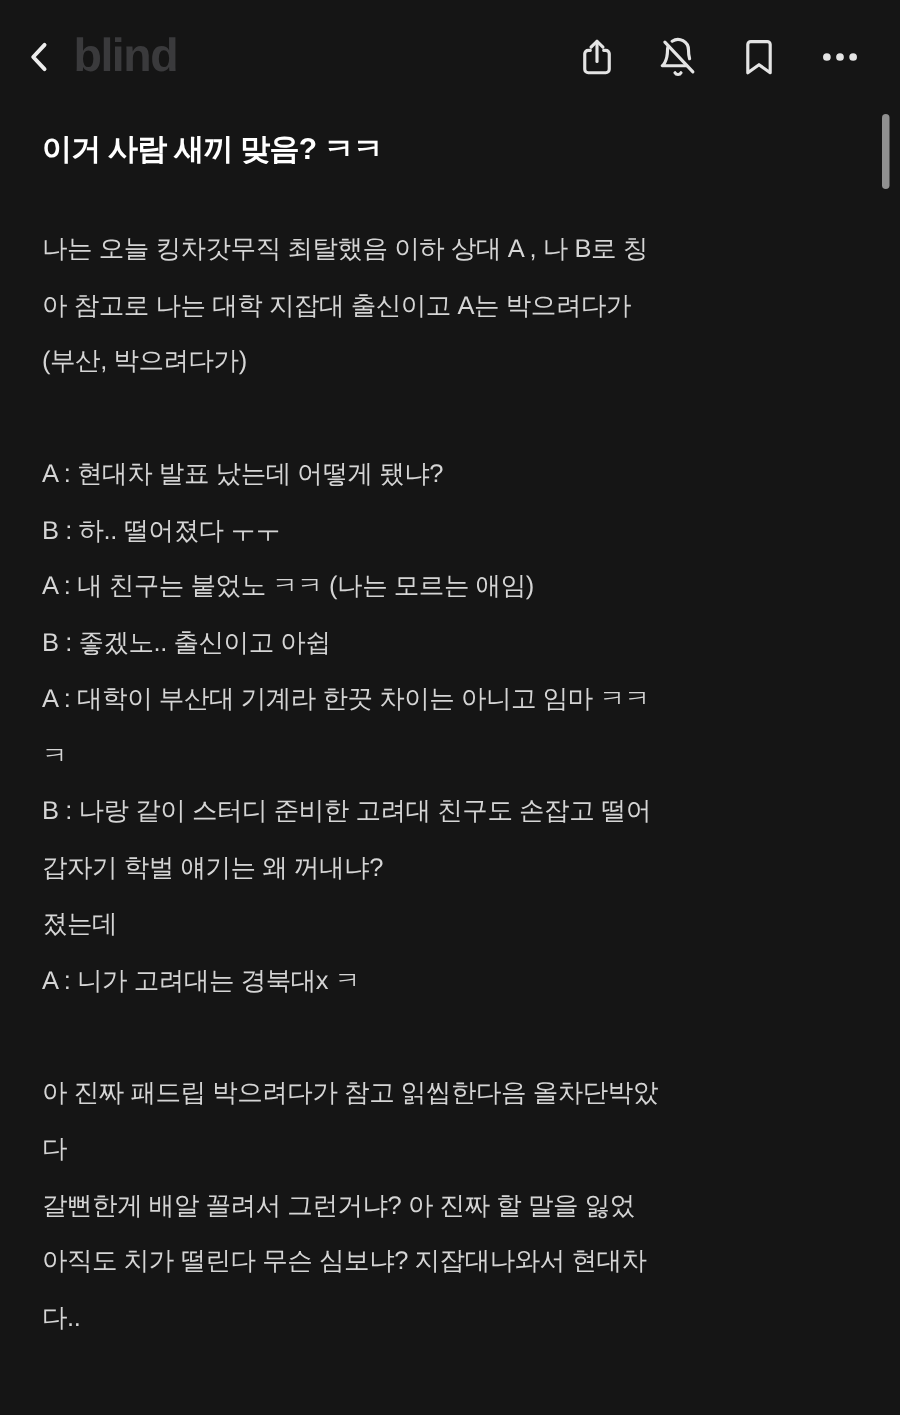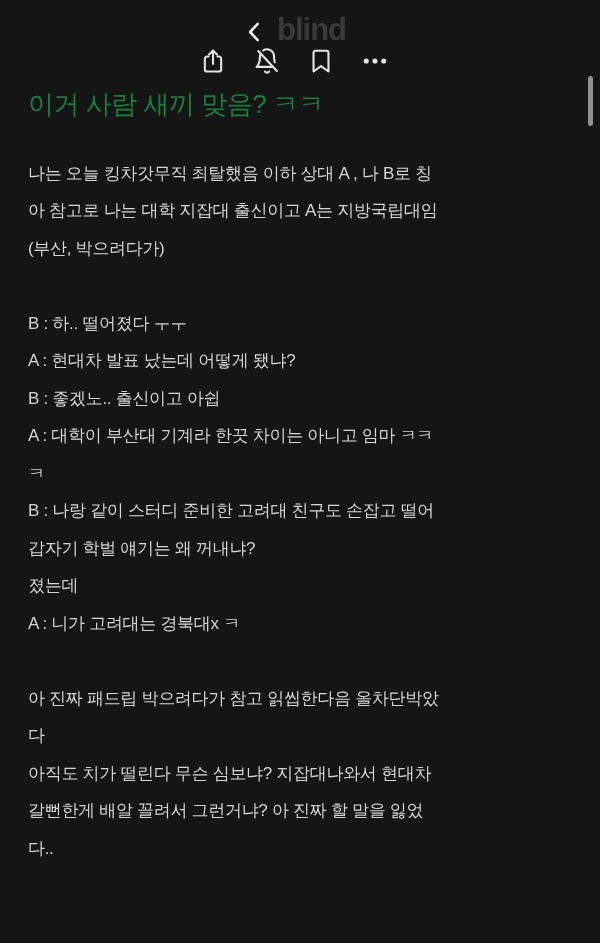--- a/index.html
+++ b/index.html
@@ -9,42 +9,41 @@
     font-family:"Liberation Sans", sans-serif;
     overflow:hidden;
     position:relative;
     color:#d5d5d5;
   }
   
   .header {
     display:flex; align-items:center; justify-content:space-between;
     padding:16px 26px 0 14px;
     height:44px;
-    flex-direction:column;
   }
   .header-left { display:flex; align-items:center; gap:9px; }
   .back-btn { display:flex; align-items:center; color:#ededed; cursor:pointer; }
   .back-btn svg { width:26px; height:26px; }
   .logo {
     font-size:31px; font-weight:800; color:#3a3a3c;
     letter-spacing:-1px; line-height:1; position:relative; top:-2px;
   }
   .header-right { display:flex; align-items:center; gap:26px; }
   .icon-btn { display:flex; align-items:center; color:#e4e4e4; cursor:pointer; }
   .icon-btn svg { width:28px; height:28px; }
   
   .scrollbar-thumb {
     position:absolute; top:76px; right:7px;
     width:5px; height:50px; border-radius:3px;
     background:#909090;
   }
   
   .post-title {
     margin:28px 28px 0 28px;
-    font-size:26px; font-weight:400; color:#15803d;
+    font-size:20px; font-weight:700; color:#ffffff;
     letter-spacing:-0.5px;
     line-height:1.25;
   }
   .post-body { margin:34px 0 0 28px; padding-right:20px; }
   .body-line {
     height:37.5px; line-height:37.5px;
     font-size:17px; color:#d5d5d5;
     letter-spacing:-0.3px;
     white-space:nowrap;
   }
@@ -102,31 +101,32 @@
     </span>
   </div>
 </div>
 
 <div class="scrollbar-thumb"></div>
 
 <div class="post-title">이거 사람 새끼 맞음? ㅋㅋ</div>
 
 <div class="post-body">
   <div class="body-line">나는 오늘 킹차갓무직 최탈했음 이하 상대 A , 나 B로 칭</div>
-  <div class="body-line">아 참고로 나는 대학 지잡대 출신이고 A는 지방국립대임</div>
+  <div class="body-line">아 참고로 나는 대학 지잡대 출신이고 A는 박으려다가</div>
   <div class="body-line">(부산, 박으려다가)</div>
   <div class="body-line"></div>
+  <div class="body-line">A : 현대차 발표 났는데 어떻게 됐냐?</div>
   <div class="body-line">B : 하.. 떨어졌다 ㅜㅜ</div>
-  <div class="body-line">A : 현대차 발표 났는데 어떻게 됐냐?</div>
+  <div class="body-line">A : 내 친구는 붙었노 ㅋㅋ (나는 모르는 애임)</div>
   <div class="body-line">B : 좋겠노.. 출신이고 아쉽</div>
   <div class="body-line">A : 대학이 부산대 기계라 한끗 차이는 아니고 임마 ㅋㅋ</div>
   <div class="body-line">ㅋ</div>
   <div class="body-line">B : 나랑 같이 스터디 준비한 고려대 친구도 손잡고 떨어</div>
   <div class="body-line">갑자기 학벌 얘기는 왜 꺼내냐?</div>
   <div class="body-line">졌는데</div>
   <div class="body-line">A : 니가 고려대는 경북대x ㅋ</div>
   <div class="body-line"></div>
   <div class="body-line">아 진짜 패드립 박으려다가 참고 읽씹한다음 올차단박았</div>
   <div class="body-line">다</div>
+  <div class="body-line">갈뻔한게 배알 꼴려서 그런거냐? 아 진짜 할 말을 잃었</div>
   <div class="body-line">아직도 치가 떨린다 무슨 심보냐? 지잡대나와서 현대차</div>
-  <div class="body-line">갈뻔한게 배알 꼴려서 그런거냐? 아 진짜 할 말을 잃었</div>
   <div class="body-line">다..</div>
 </div>
 
 </body></html>

